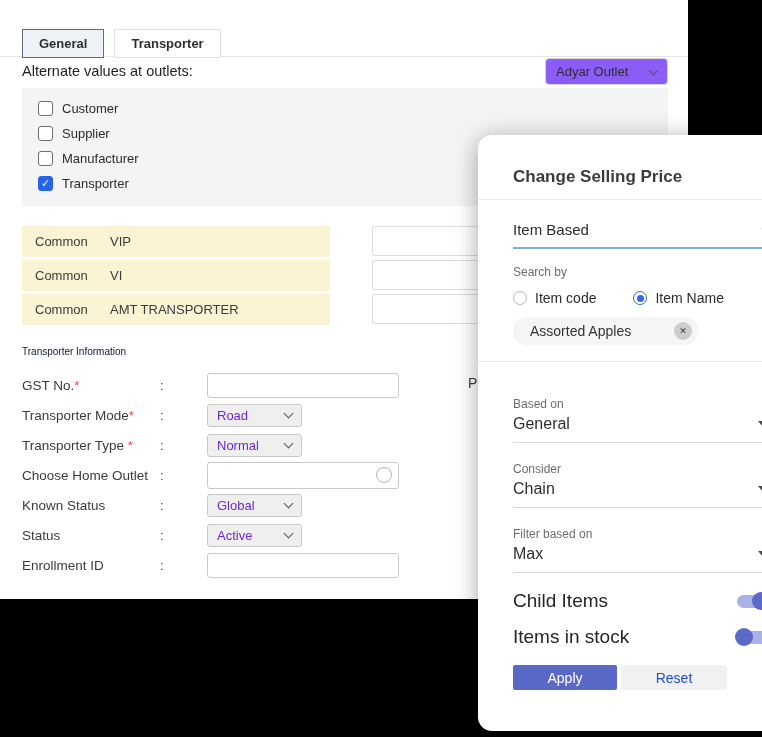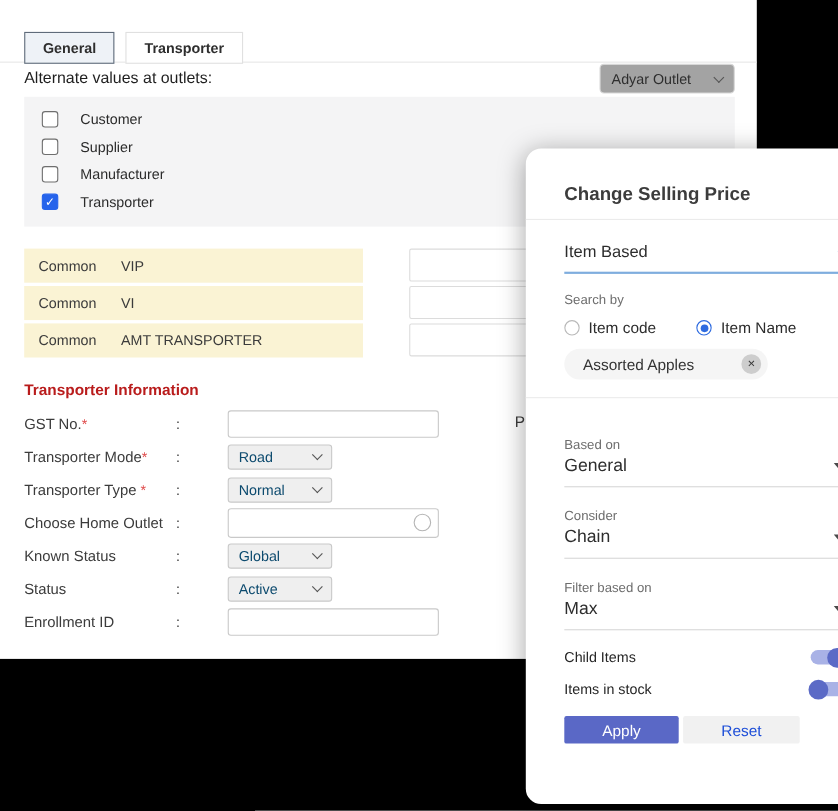--- a/index.html
+++ b/index.html
@@ -20,56 +20,56 @@
   .header-line { position:absolute; left:0; top:56px; width:688px; height:1px; background:#e7e7e7; }
 
   .tabs { position:absolute; left:22px; top:29px; display:flex; gap:10px; z-index:2; }
   .tab { font-size:13px; font-weight:bold; padding:6px 16px; background:#fff; border:1px solid #e0e0e0; cursor:pointer; }
   .tab.active { background:#eef2f7; border:1px solid #5f6b7a; }
 
   .alt-label { position:absolute; left:22px; top:63px; font-size:14.5px; font-weight:500; color:#1f1f1f; }
 
   .outlet-select {
     position:absolute; left:545px; top:58px; width:123px; height:27px;
-    border:1px solid #d7d7d7; border-radius:4px; background:#a3a3a3;
+    border:1px solid #d7d7d7; border-radius:4px; background:#8b5cf6;
     display:flex; align-items:center; justify-content:space-between;
     padding:0 10px; font-size:13px; color:#2e2e2e; cursor:pointer;
   }
   .chev { width:7px; height:7px; border-right:1.5px solid #555; border-bottom:1.5px solid #555; transform:rotate(45deg); margin-top:-3px; flex:none; }
   .chev.blue { border-color:#4a90d9; }
 
   .checkbox-panel {
     position:absolute; left:22px; top:88px; width:646px; height:118px;
     background:#f4f4f5; padding:13px 0 0 16px;
     display:flex; flex-direction:column; gap:10px;
   }
-  .cb-row { display:flex; align-items:center; gap:20px; cursor:pointer; }
+  .cb-row { display:flex; align-items:center; gap:9px; cursor:pointer; }
   .cb-box { width:15px; height:15px; border:1.5px solid #6e6e6e; border-radius:3px; background:#fff; flex:none;
     display:flex; align-items:center; justify-content:center; font-size:11px; color:#fff; }
   .cb-box.checked { background:#2563eb; border-color:#2563eb; }
   .cb-label { font-size:13px; color:#2b2b2b; }
 
   .common-rows { position:absolute; left:22px; top:226px; }
   .common-row { position:relative; width:308px; height:31px; background:#faf3d4; margin-bottom:3px;
     display:flex; align-items:center; font-size:13px; color:#3b3b3b; }
   .common-scope { position:absolute; left:13px; }
   .common-name { position:absolute; left:88px; }
   .common-input { position:absolute; left:350px; top:0; width:200px; height:30px;
     border:1px solid #dcdcdc; border-radius:2px; background:#fff; font-size:13px; padding:0 8px; }
 
-  .section-title { position:absolute; left:22px; top:346px; font-size:14px; font-weight:bold; color:#b91c1c; }
+  .section-title { position:absolute; left:22px; top:346px; font-size:10px; font-weight:normal; color:#0f172a; }
 
   .form { position:absolute; left:22px; top:370px; }
   .frow { display:flex; align-items:center; height:30px; }
   .flabel { width:138px; font-size:13.5px; color:#3b3b3b; }
   .req { color:#e04f4f; font-size:13px; vertical-align:top; }
   .fcolon { width:47px; font-size:13px; color:#3b3b3b; }
   .finput { width:192px; height:25px; border:1px solid #c9c9c9; border-radius:3px; background:#fff; font-size:13px; padding:0 8px; }
   .fselect { width:95px; height:23px; border:1px solid #c9c9c9; border-radius:3px; background:#efefef;
-    display:flex; align-items:center; justify-content:space-between; padding:0 9px; font-size:13px; color:#0c4a6e; cursor:pointer; }
+    display:flex; align-items:center; justify-content:space-between; padding:0 9px; font-size:13px; color:#6d28d9; cursor:pointer; }
   .input-wrap { position:relative; width:192px; height:27px; }
   .input-wrap input { width:192px; height:27px; border:1px solid #c9c9c9; border-radius:3px; font-size:13px; padding:0 26px 0 8px; }
   .circle-icon { position:absolute; right:7px; top:5px; width:16px; height:16px; border:1px solid #b5b5b5; border-radius:50%; background:#fff; }
 
   .p-partial { position:absolute; left:468px; top:375px; font-size:14px; color:#3b3b3b; }
 
   
   .modal {
     position:absolute; left:478px; top:135px; width:328px; height:596px;
     background:#fff; border-radius:14px; z-index:5;
@@ -103,21 +103,21 @@
   .mdivider2 { height:1px; background:#ebebeb; margin:16px -36px 0 -35px; }
 
   .sel-group-label { margin-top:35px; }
   .sel-group-label.tight { margin-top:19px; }
   .sel-value-row { margin-top:4px; display:flex; align-items:center; justify-content:space-between;
     border-bottom:1px solid #d8d8d8; padding-bottom:9px; font-size:16px; color:#2e2e2e; cursor:pointer; }
   .tri-down { width:0; height:0; border-left:5px solid transparent; border-right:5px solid transparent; border-top:6px solid #4a4a4a; margin-right:2px; }
 
   .toggle-row { margin-top:17px; display:flex; align-items:center; justify-content:space-between; }
   .toggle-row.second { margin-top:14px; }
-  .toggle-label { font-size:13px; color:#262626; }
+  .toggle-label { font-size:19px; color:#262626; }
   .toggle { position:relative; width:31px; height:13px; background:#a9b2e6; border-radius:7px; margin-right:2px; cursor:pointer; }
   .toggle .knob { position:absolute; top:-2.5px; width:18px; height:18px; border-radius:50%; background:#5b6ac6; }
   .toggle.on .knob { right:-2px; }
   .toggle.off .knob { left:-2px; }
 
   .btn-row { margin-top:17px; display:flex; gap:4px; }
   .btn { height:25px; font-size:14px; display:flex; align-items:center; justify-content:center; cursor:pointer; border:none; border-radius:2px; font-family:"Liberation Sans", sans-serif; }
   .btn-apply { width:104px; background:#5a68c6; color:#fff; }
   .btn-reset { width:106px; background:#f1f1f1; color:#1d4ed8; }
 </style>

